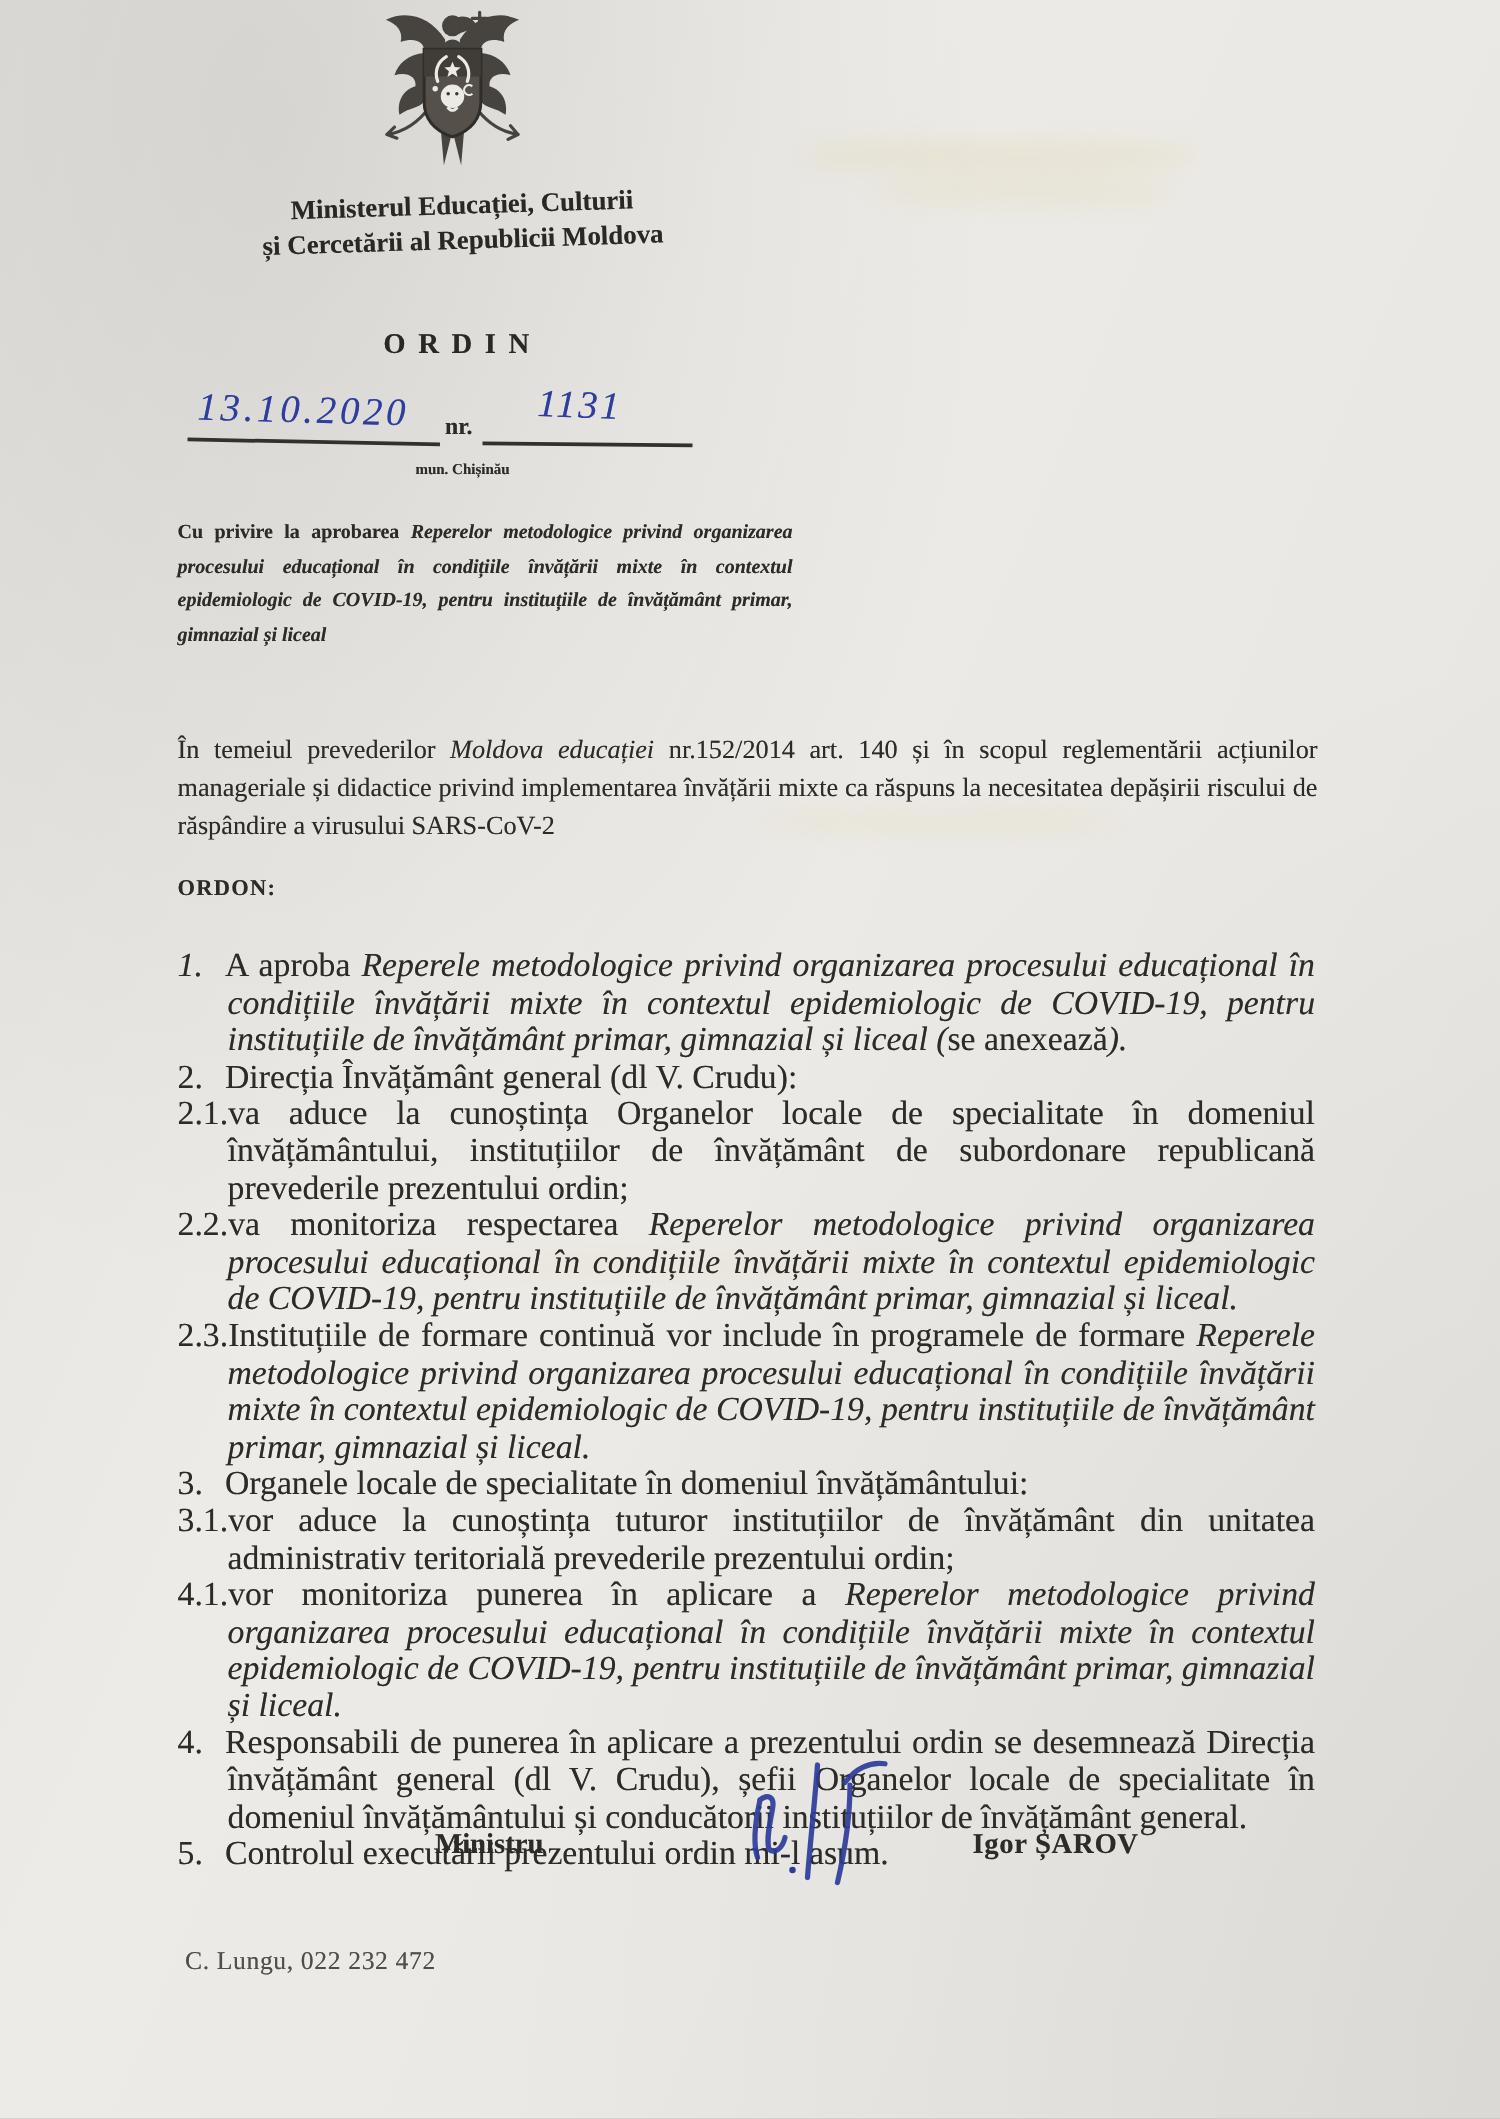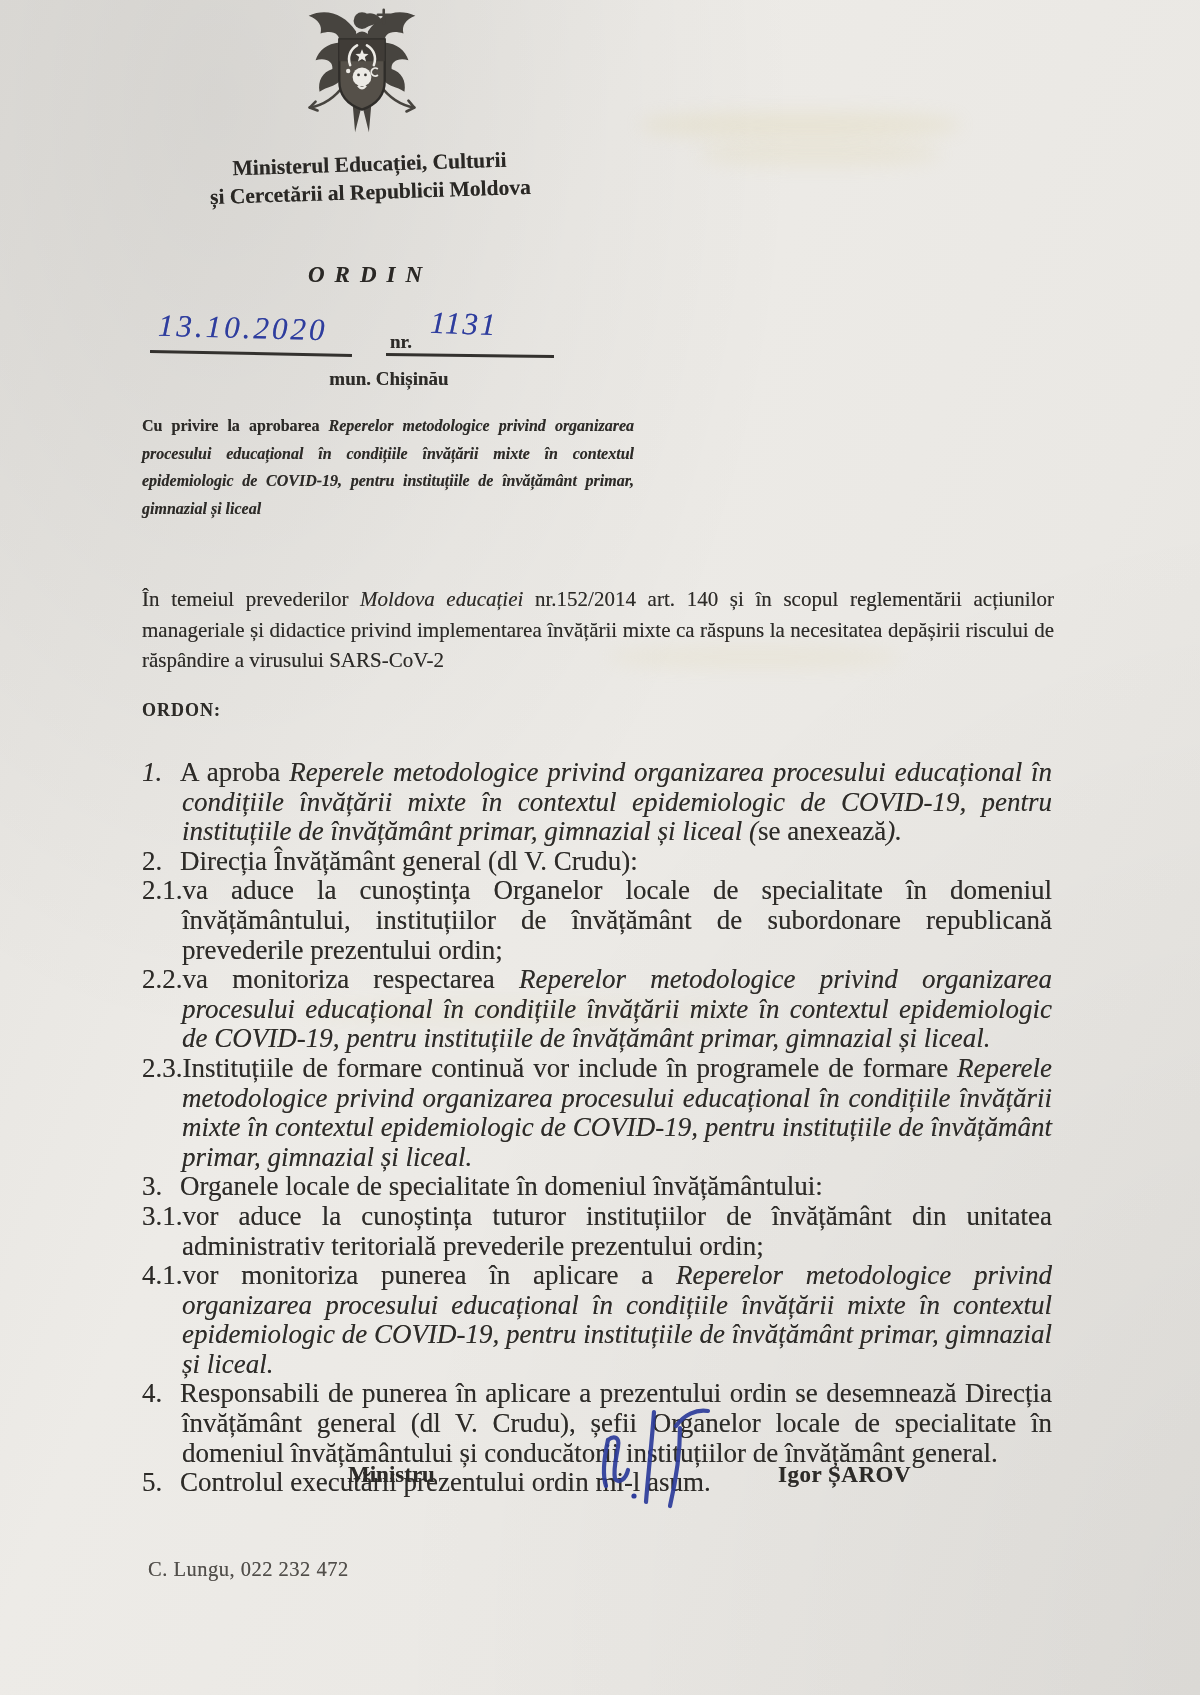--- a/index.html
+++ b/index.html
@@ -27,33 +27,33 @@
   .s4{left:300px;top:1000px;width:430px;height:24px;opacity:.10;}
 
   .emblem{position:absolute;left:292px;top:-6px;width:140px;height:158px;}
   .ministry{
     position:absolute;left:120px;top:150px;width:500px;
     text-align:center;font-weight:bold;font-size:21.5px;line-height:1.32;
     transform:rotate(-1.8deg);color:#2a2825;
   }
   .ordin{
     position:absolute;left:0;top:262px;width:740px;text-align:center;
-    font-weight:bold;font-size:23px;letter-spacing:10px;color:#2a2825;font-style:italic;
+    font-weight:bold;font-size:23px;letter-spacing:10px;color:#2a2825;
   }
   .hand{
     font-style:italic;color:#2e3d9e;
     text-shadow:0 0 .4px rgba(46,61,158,.55);
   }
   .date-script{position:absolute;left:158px;top:310px;font-size:31px;letter-spacing:3px;transform:rotate(1.6deg);}
   .number-script{position:absolute;left:430px;top:306px;font-size:31px;letter-spacing:2px;transform:rotate(2deg);}
   .u-line{position:absolute;height:2.6px;background:#33312e;}
   .u1{left:150px;top:352px;width:202px;transform:rotate(1.1deg);}
   .u2{left:386px;top:354px;width:168px;transform:rotate(.6deg);}
-  .nr-label{position:absolute;left:356px;top:331px;font-weight:bold;font-size:19px;margin-left:34px;}
-  .city{position:absolute;left:0;top:368px;width:740px;text-align:center;font-weight:bold;font-size:19px;padding-left:19px;}
+  .nr-label{position:absolute;left:356px;top:331px;font-weight:bold;font-size:19px;}
+  .city{position:absolute;left:0;top:368px;width:740px;text-align:center;font-weight:bold;font-size:12px;}
 
   .subject{
     position:absolute;left:142px;top:412px;width:492px;
     font-weight:bold;font-size:16px;line-height:27.5px;text-align:justify;
   }
   .intro{
     position:absolute;left:142px;top:584px;width:912px;
     font-size:21px;line-height:30.5px;text-align:justify;
   }
   .ordon{

